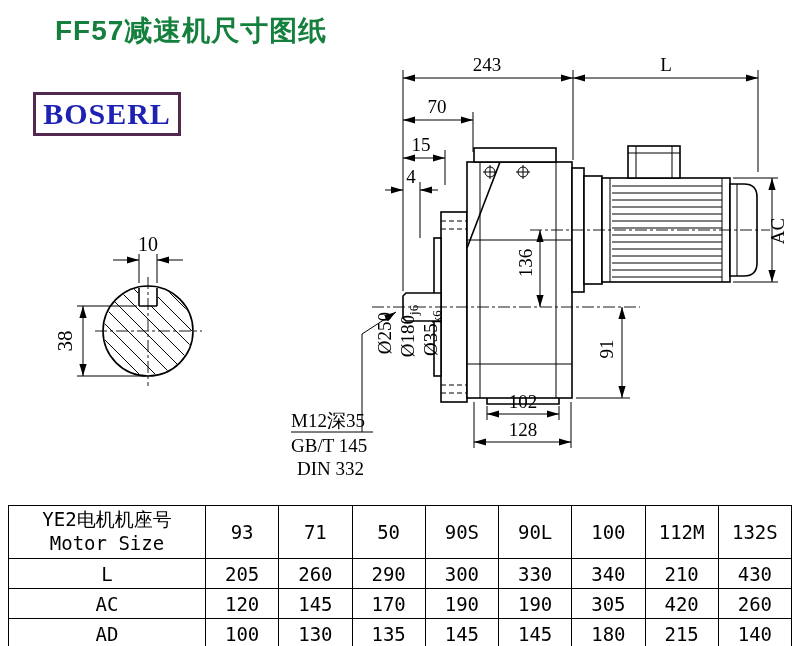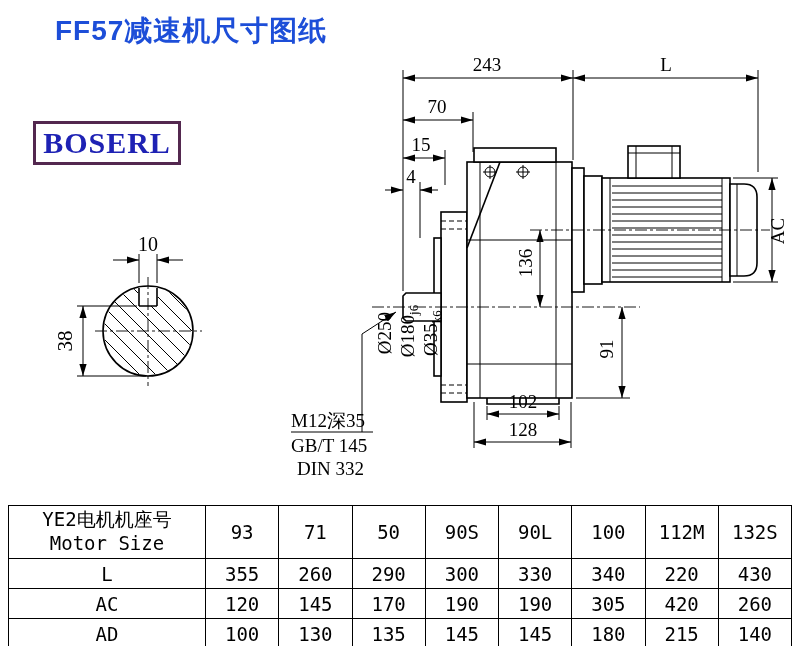--- a/index.html
+++ b/index.html
@@ -1,25 +1,25 @@
 <!DOCTYPE html>
 <html><head>
 <meta charset="utf-8">
 <style>
   html,body { margin:0; padding:0; background:#fff; }
   .page { position:relative; width:800px; height:646px; background:#fff; overflow:hidden;
           font-family:"Liberation Sans", sans-serif; }
 
   .page-title { position:absolute; left:55px; top:12px; margin:0; font-size:28px;
-                font-weight:bold; color:#1d4ed8; letter-spacing:1px;
+                font-weight:bold; color:#15803d; letter-spacing:1px;
                 font-family:"Liberation Sans", sans-serif; }
 
   .brand-box { position:absolute; left:33px; top:92px; width:148px; height:44px;
                border:3px solid #53284f; background:#fff; display:flex;
-               align-items:center; justify-content:center; box-sizing:border-box;margin-top:29px; }
+               align-items:center; justify-content:center; box-sizing:border-box; }
   .brand-text { font-family:"Liberation Serif", serif; font-weight:bold; font-size:30px;
                 color:#1e22b4; letter-spacing:1px; }
 
   svg.drawing { position:absolute; left:0; top:0; }
   svg text { font-family:"Liberation Serif","DejaVu Serif", serif; fill:#000; }
   .t19 { font-size:19px; } .t20 { font-size:20px; } .t21 { font-size:21px; } .t13 { font-size:13px; }
   .outline { fill:none; stroke:#000; stroke-width:1.6; }
   .solid   { fill:#fff; stroke:#000; stroke-width:1.6; }
   .thin    { fill:none; stroke:#000; stroke-width:1; }
   .dash    { fill:none; stroke:#000; stroke-width:1; stroke-dasharray:5 3; }
@@ -210,27 +210,27 @@
         <td>71</td>
         <td>50</td>
         <td>90S</td>
         <td>90L</td>
         <td>100</td>
         <td>112M</td>
         <td>132S</td>
       </tr>
       <tr>
         <td>L</td>
-        <td>355</td>
+        <td>205</td>
         <td>260</td>
         <td>290</td>
         <td>300</td>
         <td>330</td>
         <td>340</td>
-        <td>220</td>
+        <td>210</td>
         <td>430</td>
       </tr>
       <tr>
         <td>AC</td>
         <td>120</td>
         <td>145</td>
         <td>170</td>
         <td>190</td>
         <td>190</td>
         <td>305</td>

